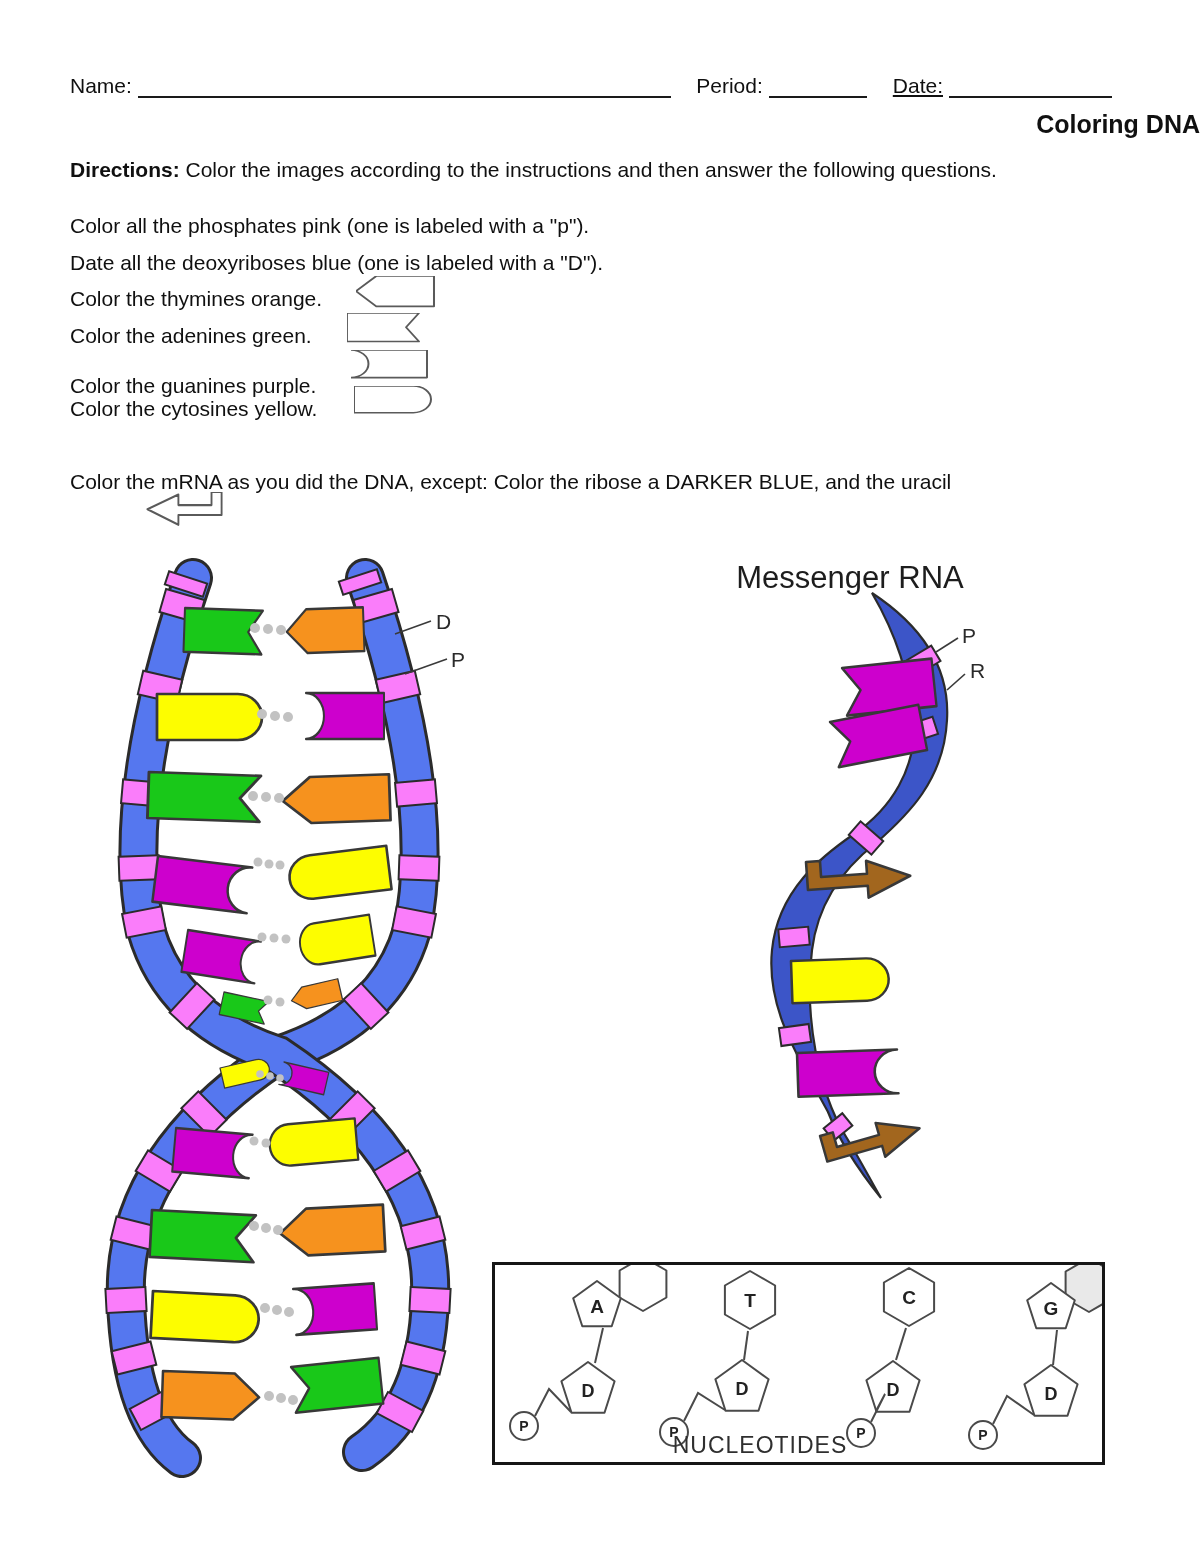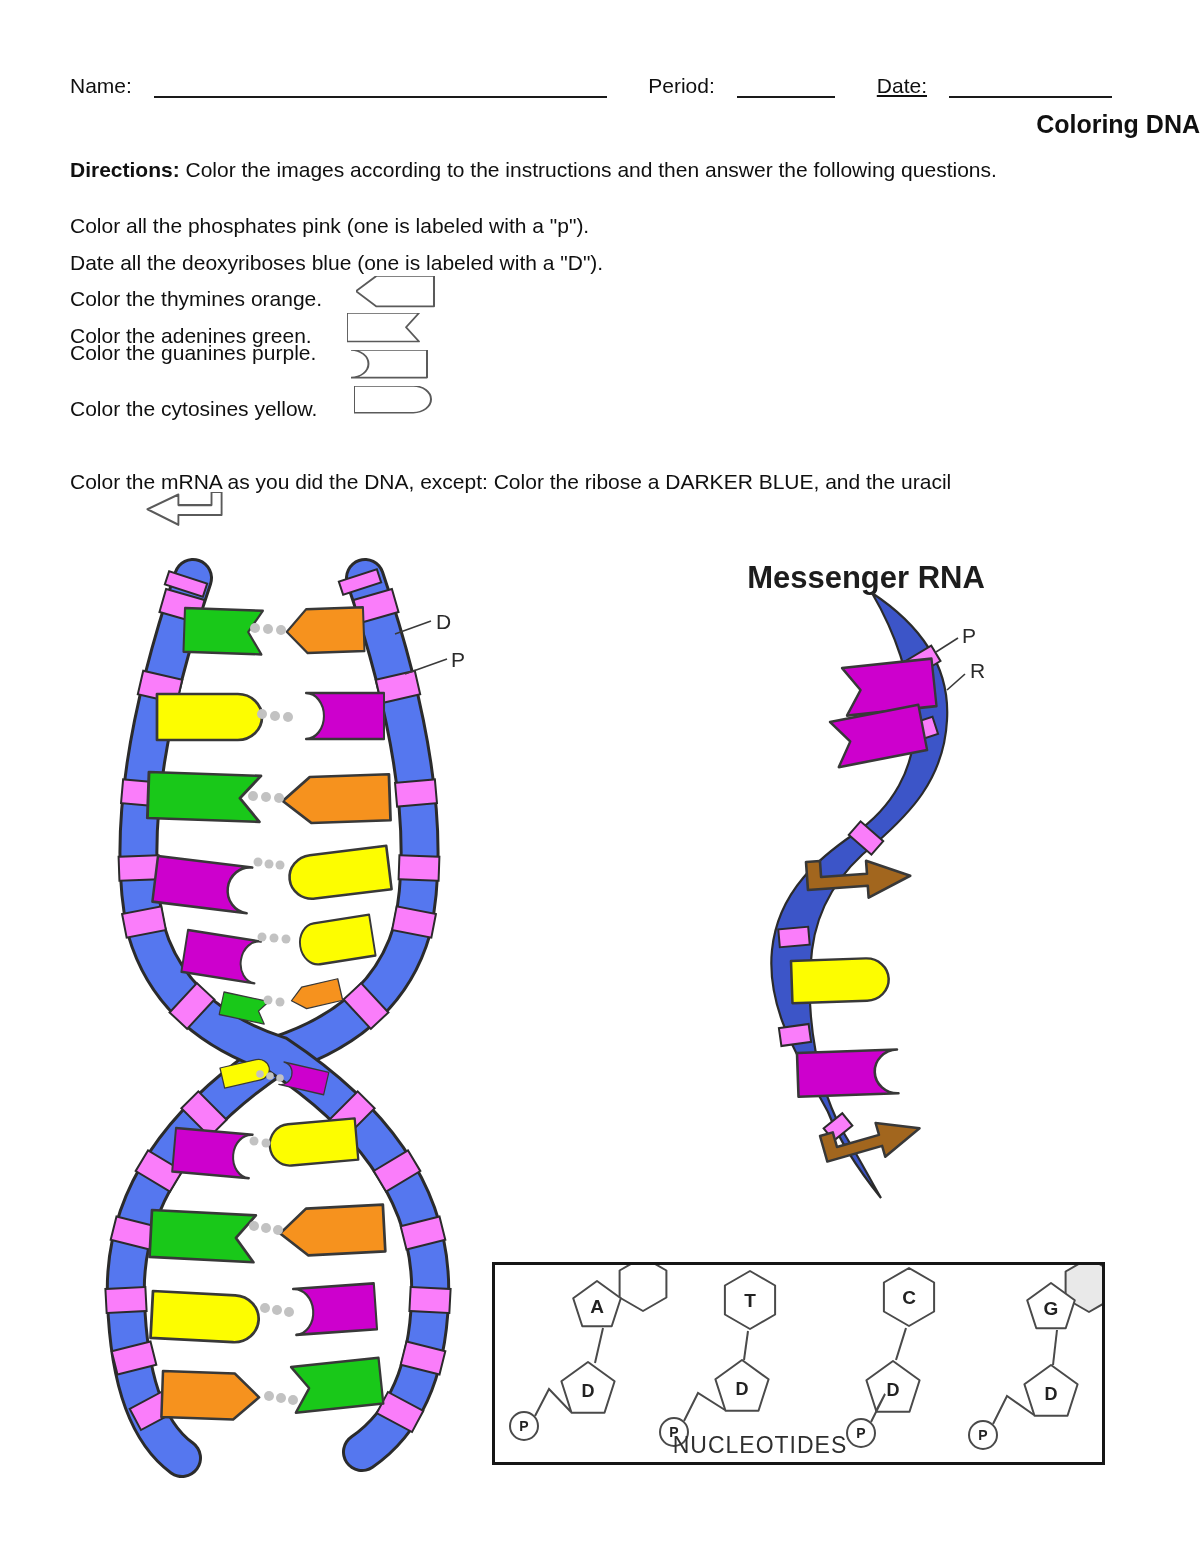--- a/index.html
+++ b/index.html
@@ -1,33 +1,33 @@
 <!DOCTYPE html>
 <html style="--phosphate_pink: #fa7dfa; --deoxyribose_blue: #5577ef; --ribose_dark_blue: #3c55c8; --thymine_orange: #f6921e; --adenine_green: #19c819; --guanine_purple: #cd00cd; --cytosine_yellow: #fdfd00; --uracil_brown: #a2661e; --hydrogen_bond_grey: #c2c2c2;"><head>
 <meta charset="utf-8">
 <style>
   html,body{margin:0;padding:0;background:#ffffff;}
   #page{position:relative;width:1200px;height:1553px;background:#ffffff;overflow:hidden;
         font-family:"Liberation Sans",sans-serif;color:#101010;}
   .abs{position:absolute;}
   
-  #header{left:70px;top:74px;width:1042px;display:flex;align-items:flex-end;font-size:21px;gap:16px;}
+  #header{left:70px;top:74px;width:1042px;display:flex;align-items:flex-end;font-size:21px;}
   .blank{border-bottom:2px solid #1a1a1a;height:20px;display:inline-block;}
   #name-line{flex:1;margin-left:6px;}
   #period-line{width:98px;margin-left:6px;}
   #date-line{width:163px;margin-left:6px;}
   #period-label{margin-left:25px;}
   #date-label{margin-left:26px;text-decoration:underline;}
   
   #title{left:0;top:110px;width:1200px;text-align:right;font-size:25px;font-weight:bold;}
   #directions{left:70px;top:158px;width:1060px;font-size:21px;}
   #directions b{font-weight:bold;}
   .instr{left:70px;width:1000px;font-size:21px;line-height:26px;}
   
-  #mrna-title{left:716px;top:560px;width:300px;text-align:center;font-size:31px;font-weight:700;color:#1d1d1d;}
+  #mrna-title{left:700px;top:560px;width:300px;text-align:center;font-size:31px;font-weight:400;color:#1d1d1d;}
   
   #nucbox{left:492px;top:1262px;width:613px;height:203px;border:3px solid #161616;box-sizing:border-box;background:#fff;}
   
   .base{stroke:#383838;stroke-width:2.6;stroke-linejoin:round;}
   .f-green{fill:var(--adenine_green);} .f-orange{fill:var(--thymine_orange);}
   .f-yellow{fill:var(--cytosine_yellow);} .f-purple{fill:var(--guanine_purple);}
   .f-brown{fill:var(--uracil_brown);}
   .icon-shape{fill:#ffffff;stroke:#5a5a5a;stroke-width:2.6;stroke-linejoin:round;}
   .bb-under{fill:none;stroke:#2b2b2b;stroke-width:40;stroke-linecap:round;}
   .bb-blue{fill:none;stroke:var(--deoxyribose_blue);stroke-width:34;stroke-linecap:round;}
@@ -77,21 +77,21 @@
   <div class="abs" id="title">Coloring DNA</div>
 
   <div class="abs" id="directions">
     <b>Directions:</b><span> Color the images according to the instructions and then answer the following questions.</span>
   </div>
 
   <div class="abs instr" style="top:213px">Color all the phosphates pink (one is labeled with a "p").</div>
   <div class="abs instr" style="top:250px">Date all the deoxyriboses blue (one is labeled with a "D").</div>
   <div class="abs instr" style="top:323px">Color the adenines green.</div>
   <div class="abs instr" style="top:286px">Color the thymines orange.</div>
-  <div class="abs instr" style="top:340px">Color the guanines purple.</div>
+  <div class="abs instr" style="top:373px">Color the guanines purple.</div>
   <div class="abs instr" style="top:396px">Color the cytosines yellow.</div>
   <div class="abs instr" style="top:469px">Color the mRNA as you did the DNA, except:  Color the ribose a DARKER BLUE, and the uracil</div>
 
   <svg class="abs" style="left:356px;top:276px" width="80" height="32">
     <use href="#T" class="icon-shape" transform="scale(0.78,0.66)"></use>
   </svg>
   <svg class="abs" style="left:347px;top:313px" width="76" height="30">
     <use href="#A" class="icon-shape" transform="scale(0.72,0.62)"></use>
   </svg>
   <svg class="abs" style="left:351px;top:350px" width="80" height="30">

